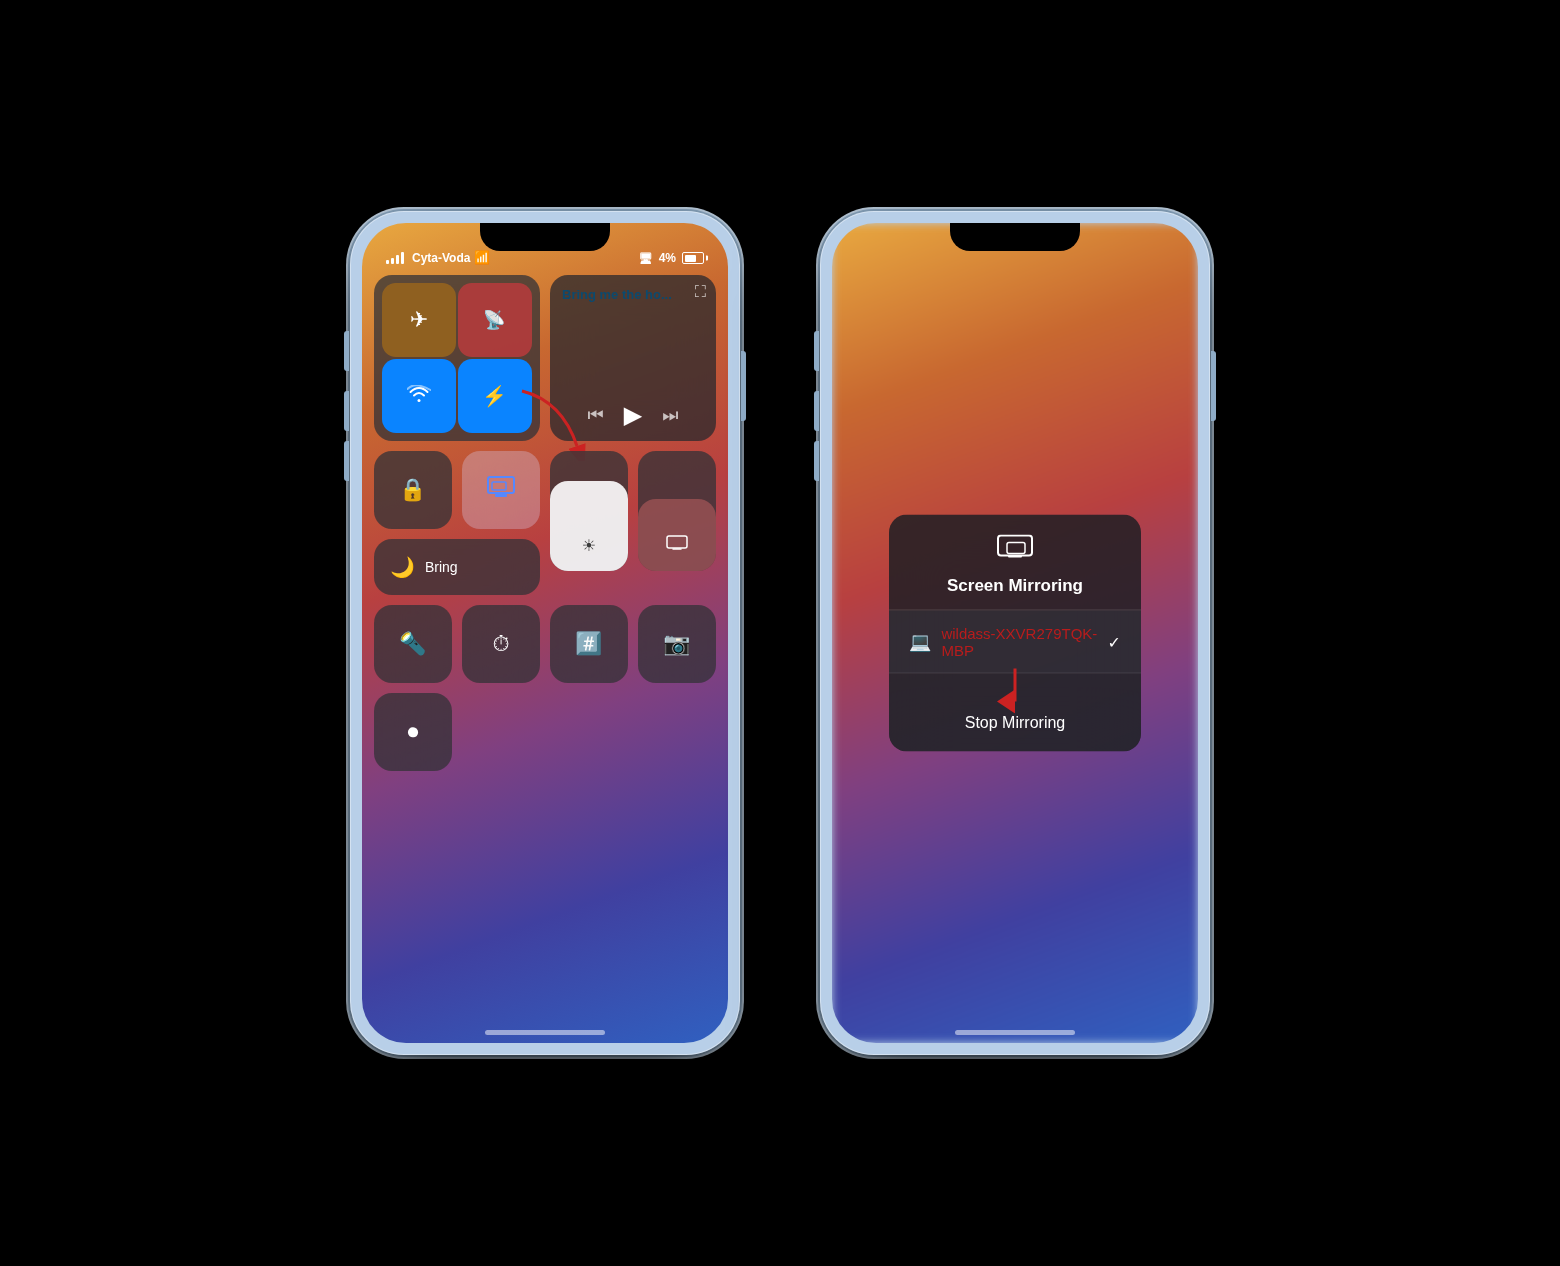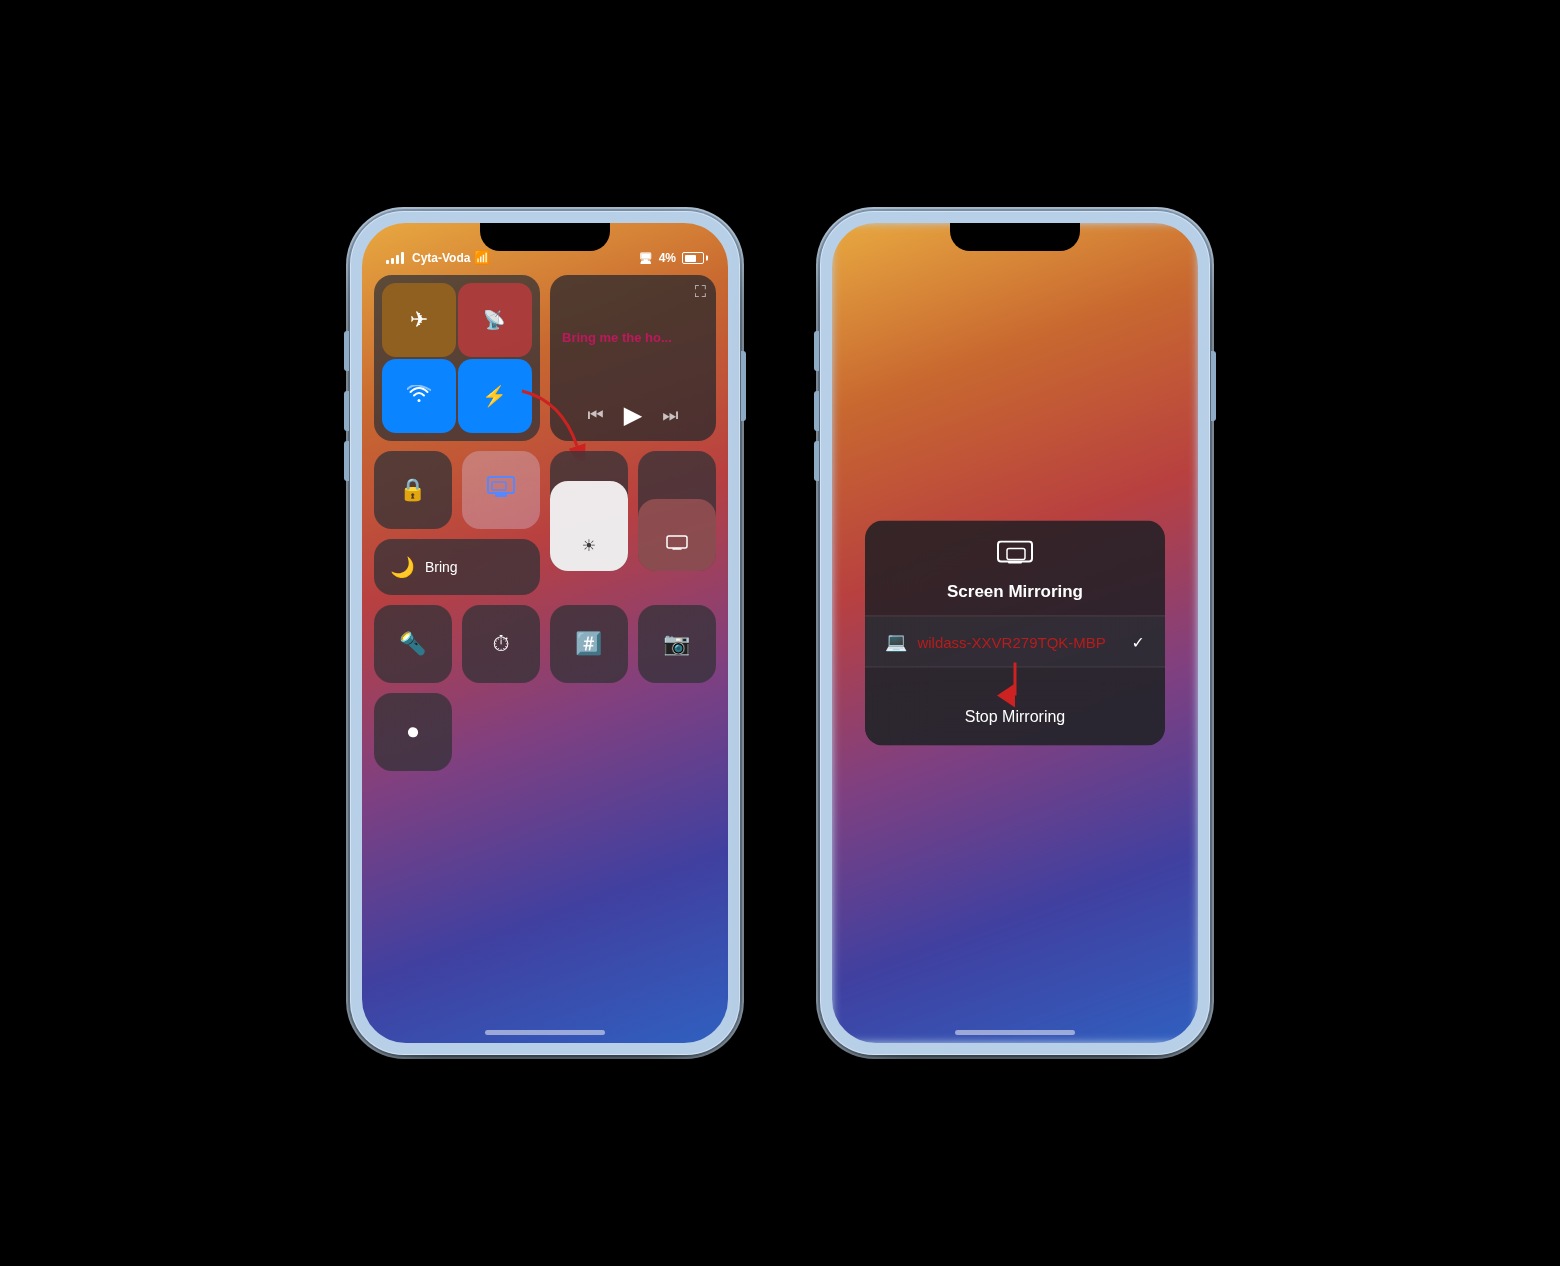--- a/index.html
+++ b/index.html
@@ -230,24 +230,23 @@
       backdrop-filter: blur(20px);
       border-radius: 18px;
       padding: 12px;
       position: relative;
       display: flex;
       flex-direction: column;
       justify-content: space-between;
     }
 
     .cc-music-title {
-      color: #be185d;
+      color: #0c4a6e;
       font-size: 13px;
       font-weight: 600;
-      margin-top: 43px;
     }
 
     .cc-music-controls {
       display: flex;
       align-items: center;
       justify-content: center;
       gap: 20px;
     }
 
     .music-ctrl {
@@ -396,21 +395,21 @@
       grid-column: 1 / 2;
       grid-row: 6 / 7;
     }
 
     
     .mirroring-popup {
       position: absolute;
       top: 50%;
       left: 50%;
       transform: translate(-50%, -50%);
-      width: 300px;
+      width: 252px;
       background: rgba(30,30,35,0.85);
       backdrop-filter: blur(30px);
       border-radius: 18px;
       overflow: hidden;
       z-index: 10;
     }
 
     .popup-header {
       display: flex;
       flex-direction: column;

